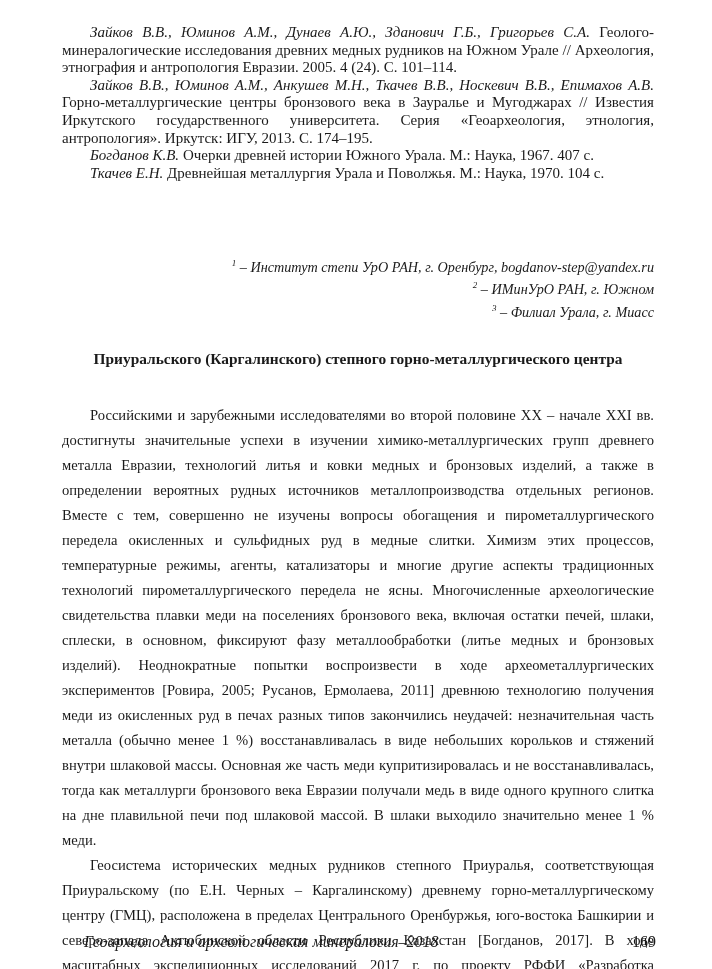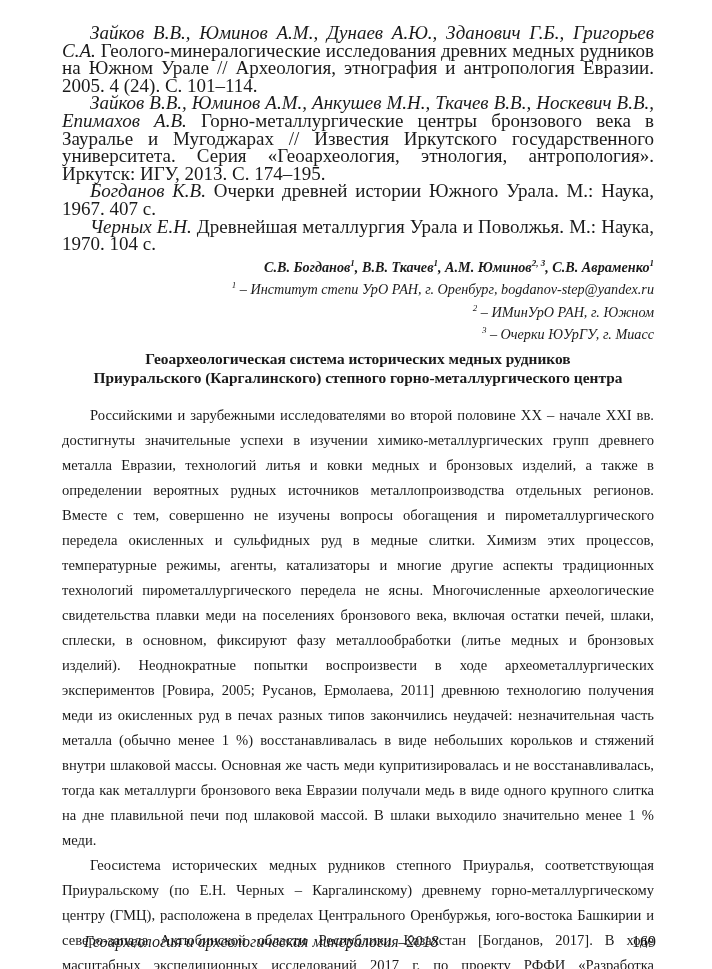--- a/index.html
+++ b/index.html
@@ -2,21 +2,21 @@
 <html><head>
 <meta charset="utf-8">
 <style>
   html, body { margin: 0; padding: 0; background: #ffffff; }
   body {
     width: 712px; height: 969px; position: relative; overflow: hidden;
     font-family: "Liberation Serif", "DejaVu Serif", serif;
     color: #1a1a1a;
   }
   .page { position: absolute; left: 0; top: 0; width: 712px; height: 969px; }
-  .refs { position: absolute; left: 62px; top: 24px; width: 592px; font-size: 19px; line-height: 17.6px; }
+  .refs { position: absolute; left: 62px; top: 24px; width: 592px; font-size: 15px; line-height: 17.6px; }
   .ref { text-align: justify; text-indent: 28px; margin: 0; }
   .ref .auth { font-style: italic; }
   .authors-block { position: absolute; right: 58px; top: 254px; text-align: right; font-size: 14.2px; line-height: 18.6px; font-style: italic; }
   .authors { font-weight: bold; }
   .authors sup, .aff sup { font-size: 9px; }
   .title { position: absolute; left: 62px; width: 592px; top: 349px; text-align: center; font-weight: bold; font-size: 15.4px; line-height: 19px; }
   .body { position: absolute; left: 62px; top: 403px; width: 592px; font-size: 14.6px; line-height: 25px; }
   .para { margin: 0; text-align: justify; text-indent: 28px; }
   .footer { position: absolute; left: 84px; top: 933px; width: 572px; font-size: 16px; }
   .footer .journal { font-style: italic; }
@@ -24,37 +24,30 @@
 </style>
 </head>
 <body>
 
 <div class="page">
 
   <div class="refs">
     <p class="ref"><span class="auth">Зайков В.В., Юминов А.М., Дунаев А.Ю., Зданович Г.Б., Григорьев С.А.</span><span> Геолого-минералогические исследования древних медных рудников на Южном Урале // Археология, этнография и антропология Евразии. 2005. 4 (24). С. 101–114.</span></p>
     <p class="ref"><span class="auth">Зайков В.В., Юминов А.М., Анкушев М.Н., Ткачев В.В., Носкевич В.В., Епимахов А.В.</span><span> Горно-металлургические центры бронзового века в Зауралье и Мугоджарах // Известия Иркутского государственного университета. Серия «Геоархеология, этнология, антропология». Иркутск: ИГУ, 2013. С. 174–195.</span></p>
     <p class="ref"><span class="auth">Богданов К.В.</span><span> Очерки древней истории Южного Урала. М.: Наука, 1967. 407 с.</span></p>
-    <p class="ref"><span class="auth">Черных Е.Н.</span><span> Древнейшая металлургия Урала и Поволжья. М.: Наука, 1970. 104 с.</span></p>
+    <p class="ref"><span class="auth">Ткачев Е.Н.</span><span> Древнейшая металлургия Урала и Поволжья. М.: Наука, 1970. 104 с.</span></p>
   </div>
 
   <div class="authors-block">
-    <div class="authors">
-      <span>С.В. Богданов</span><sup>1</sup>,
-      <span>В.В. Ткачев</span><sup>1</sup>,
-      <span>А.М. Юминов</span><sup>2, 3</sup>,
-      <span>С.В. Авраменко</span><sup>1</sup>
-    </div>
     <div class="aff"><sup>1</sup><span> – Институт степи УрО РАН, г. Оренбург, bogdanov-step@yandex.ru</span></div>
     <div class="aff"><sup>2</sup><span> – ИМинУрО РАН, г. Южном</span></div>
-    <div class="aff"><sup>3</sup><span> – Очерки ЮУрГУ, г. Миасс</span></div>
+    <div class="aff"><sup>3</sup><span> – Филиал Урала, г. Миасс</span></div>
   </div>
 
   <div class="title">
-    <div>Геоархеологическая система исторических медных рудников</div>
     <div>Приуральского (Каргалинского) степного горно-металлургического центра</div>
   </div>
 
   <div class="body">
     <p class="para">Российскими и зарубежными исследователями во второй половине XX – начале XXI вв. достигнуты значительные успехи в изучении химико-металлургических групп древнего металла Евразии, технологий литья и ковки медных и бронзовых изделий, а также в определении вероятных рудных источников металлопроизводства отдельных регионов. Вместе с тем, совершенно не изучены вопросы обогащения и пирометаллургического передела окисленных и сульфидных руд в медные слитки. Химизм этих процессов, температурные режимы, агенты, катализаторы и многие другие аспекты традиционных технологий пирометаллургического передела не ясны. Многочисленные археологические свидетельства плавки меди на поселениях бронзового века, включая остатки печей, шлаки, сплески, в основном, фиксируют фазу металлообработки (литье медных и бронзовых изделий). Неоднократные попытки воспроизвести в ходе археометаллургических экспериментов [Ровира, 2005; Русанов, Ермолаева, 2011] древнюю технологию получения меди из окисленных руд в печах разных типов закончились неудачей: незначительная часть металла (обычно менее 1 %) восстанавливалась в виде небольших корольков и стяжений внутри шлаковой массы. Основная же часть меди купритизировалась и не восстанавливалась, тогда как металлурги бронзового века Евразии получали медь в виде одного крупного слитка на дне плавильной печи под шлаковой массой. В шлаки выходило значительно менее 1 % меди.</p>
     <p class="para"><span>Геосистема исторических медных рудников степного Приуралья, соответствующая Приуральскому (по Е.Н. Черных – Каргалинскому) древнему горно-металлургическому центру (ГМЦ), расположена в пределах Центрального Оренбуржья, юго-востока Башкирии и северо-запада Актюбинской области Республики Казахстан [Богданов, 2017]. В ходе масштабных экспедиционных исследований 2017 г. по проекту РФФИ «Разработка археологической карты исторических медных рудников степного Приуралья на основе изучения архитектоники наземного и подземного ландшафта с учетом геохимической специфики рудопроявлений» уточнены площадные параметры геосистемы исторических медных рудников степного Приуралья – более 6800 км</span><sup style="font-size:9px">2</sup><span> (общая протяженность Приуральского ГМЦ составляет 300 км, ширина – не менее 90 км). Ее образуют многочисленные наземные и подземные горные выработки, представленные карьерами, глубокими шурфами, штольня-</span></p>
   </div>
 
   <div class="footer">
     <span class="journal">Геоархеология и археологическая минералогия–2018</span>

